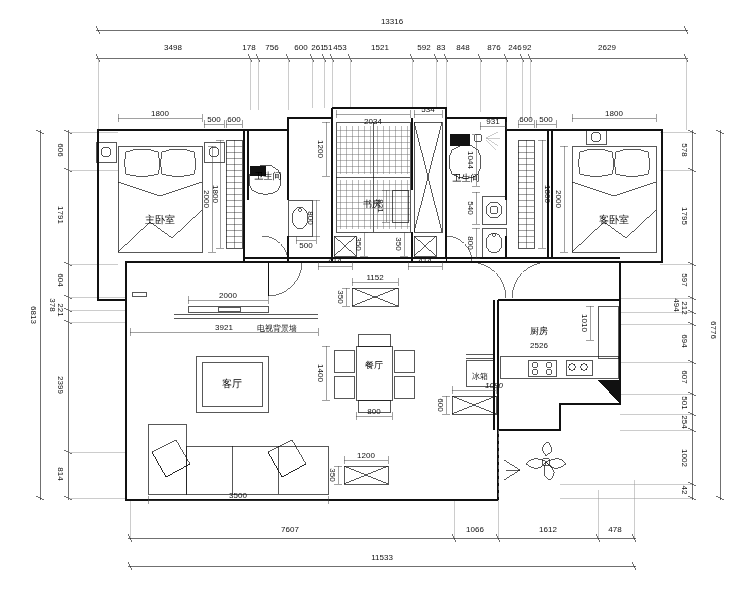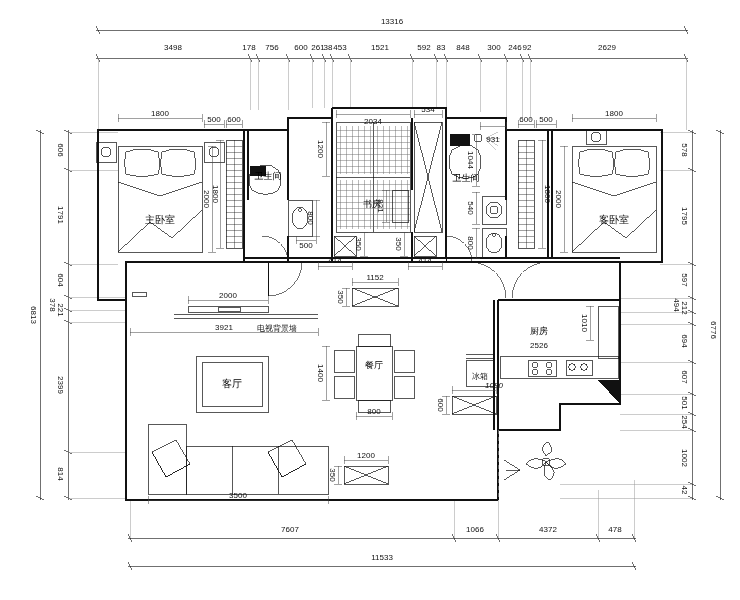--- a/index.html
+++ b/index.html
@@ -585,27 +585,27 @@
   </g>
 </svg>
 </div>
 
 <div class="lbl c" style="left:392px;top:22px;">13316</div>
 <div class="lbl c" style="left:173px;top:48px;">3498</div>
 <div class="lbl c" style="left:249px;top:48px;">178</div>
 <div class="lbl c" style="left:272px;top:48px;">756</div>
 <div class="lbl c" style="left:301px;top:48px;">600</div>
 <div class="lbl c" style="left:318px;top:48px;">261</div>
-<div class="lbl c" style="left:328px;top:48px;">38</div>
+<div class="lbl c" style="left:328px;top:48px;">51</div>
 <div class="lbl c" style="left:340px;top:48px;">453</div>
 <div class="lbl c" style="left:380px;top:48px;">1521</div>
 <div class="lbl c" style="left:424px;top:48px;">592</div>
 <div class="lbl c" style="left:441px;top:48px;">83</div>
 <div class="lbl c" style="left:463px;top:48px;">848</div>
-<div class="lbl c" style="left:494px;top:48px;">300</div>
+<div class="lbl c" style="left:494px;top:48px;">876</div>
 <div class="lbl c" style="left:515px;top:48px;">246</div>
 <div class="lbl c" style="left:527px;top:48px;">92</div>
 <div class="lbl c" style="left:607px;top:48px;">2629</div>
 
 <div class="lbl c vert" style="left:33px;top:315px;">6813</div>
 <div class="lbl c vert" style="left:60px;top:150px;">606</div>
 <div class="lbl c vert" style="left:60px;top:215px;">1791</div>
 <div class="lbl c vert" style="left:60px;top:280px;">604</div>
 <div class="lbl c vert" style="left:52px;top:305px;">378</div>
 <div class="lbl c vert" style="left:60px;top:310px;">221</div>
@@ -620,21 +620,21 @@
 <div class="lbl c vert" style="left:684px;top:308px;">212</div>
 <div class="lbl c vert" style="left:684px;top:341px;">694</div>
 <div class="lbl c vert" style="left:684px;top:377px;">607</div>
 <div class="lbl c vert" style="left:684px;top:403px;">501</div>
 <div class="lbl c vert" style="left:684px;top:422px;">254</div>
 <div class="lbl c vert" style="left:684px;top:458px;">1002</div>
 <div class="lbl c vert" style="left:684px;top:490px;">42</div>
 
 <div class="lbl c" style="left:290px;top:530px;">7607</div>
 <div class="lbl c" style="left:475px;top:530px;">1066</div>
-<div class="lbl c" style="left:548px;top:530px;">4372</div>
+<div class="lbl c" style="left:548px;top:530px;">1612</div>
 <div class="lbl c" style="left:615px;top:530px;">478</div>
 <div class="lbl c" style="left:382px;top:558px;">11533</div>
 
 <div class="room" style="left:160px;top:220px;">主卧室</div>
 <div class="room" style="left:614px;top:220px;">客卧室</div>
 <div class="room sm" style="left:268px;top:176px;">卫生间</div>
 <div class="room sm" style="left:466px;top:178px;">卫生间</div>
 <div class="room sm" style="left:372px;top:204px;">书房</div>
 <div class="room sm" style="left:539px;top:331px;">厨房</div>
 <div class="room" style="left:232px;top:384px;">客厅</div>
@@ -656,21 +656,21 @@
 <div class="lbl c" style="left:546px;top:120px;">500</div>
 <div class="lbl c" style="left:526px;top:120px;">600</div>
 
 <div class="lbl c" style="left:373px;top:110px;margin-top:12px;">2034</div>
 <div class="lbl c" style="left:428px;top:110px;">534</div>
 <div class="lbl c vert" style="left:320px;top:149px;">1200</div>
 <div class="lbl c vert" style="left:380px;top:206px;">821</div>
 <div class="lbl c vert" style="left:358px;top:244px;">350</div>
 <div class="lbl c vert" style="left:398px;top:244px;">350</div>
 
-<div class="lbl c" style="left:493px;top:122px;margin-top:18px;">931</div>
+<div class="lbl c" style="left:493px;top:122px;">931</div>
 <div class="lbl c vert" style="left:470px;top:160px;">1044</div>
 <div class="lbl c vert" style="left:470px;top:208px;">540</div>
 <div class="lbl c vert" style="left:470px;top:243px;">800</div>
 <div class="lbl c vert" style="left:310px;top:218px;">800</div>
 <div class="lbl c" style="left:306px;top:246px;">500</div>
 
 <div class="lbl c" style="left:335px;top:261px;">414</div>
 <div class="lbl c" style="left:425px;top:261px;">414</div>
 <div class="lbl c" style="left:375px;top:278px;text-align:center;">1152</div>
 <div class="lbl c vert" style="left:340px;top:297px;">350</div>

